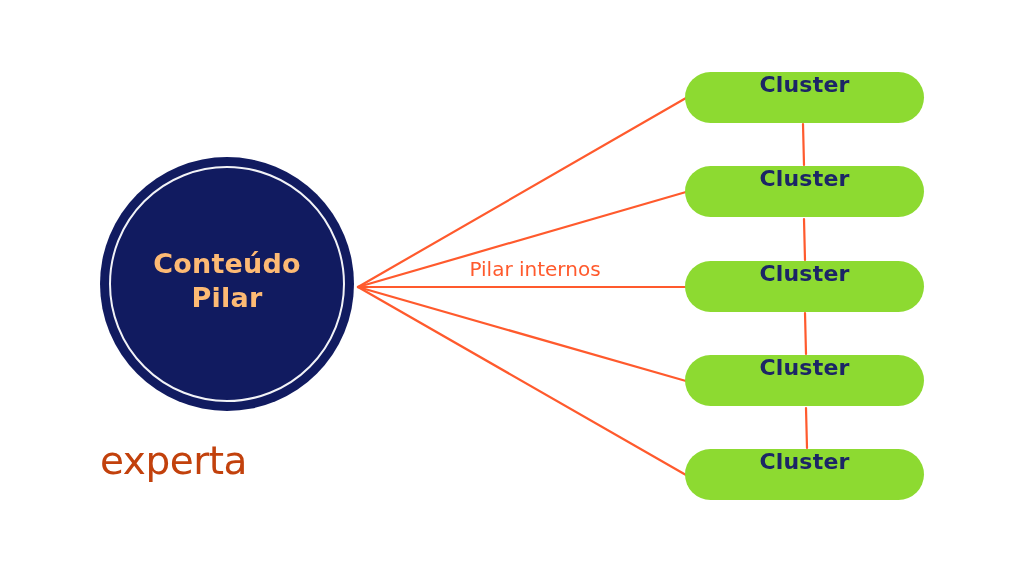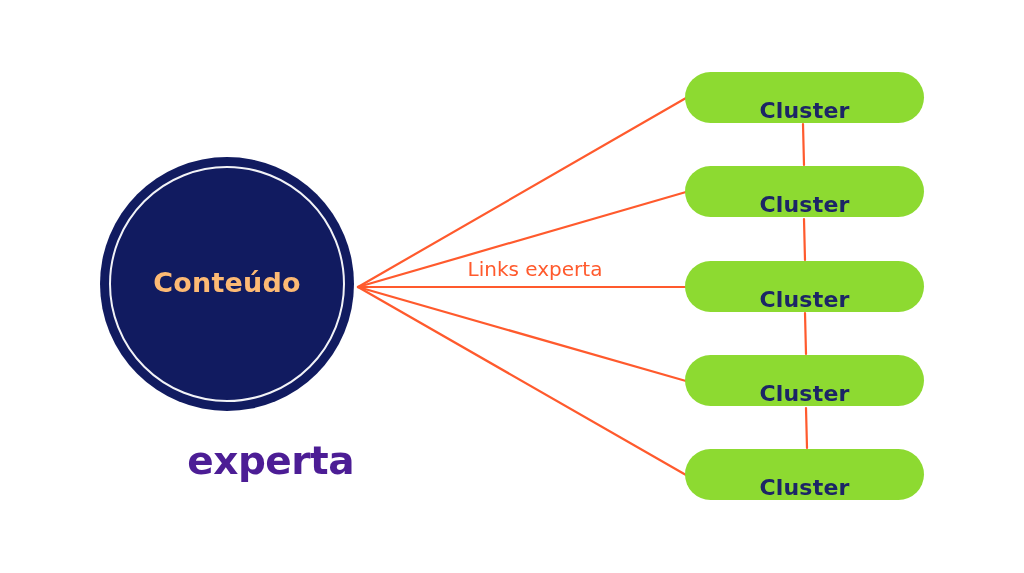--- a/index.html
+++ b/index.html
@@ -60,41 +60,41 @@
     font-weight: 500;
   }
   .cluster-pill {
     position: absolute;
     left: 685px;
     width: 239px;
     height: 51px;
     border-radius: 26px;
     background: #8DDA31;
     display: flex;
-    align-items: flex-end;
+    align-items: flex-start;
     justify-content: center;
     color: #1C2566;
     font-size: 22px;
     font-weight: 600;
     letter-spacing: 0.2px;
   }
   .cluster-pill.p0 { top: 72px; }
   .cluster-pill.p1 { top: 166px; }
   .cluster-pill.p2 { top: 261px; }
   .cluster-pill.p3 { top: 355px; }
   .cluster-pill.p4 { top: 449px; }
   .brand-logo {
     position: absolute;
     left: 100px;
     top: 438px;
     width: 254px;
-    text-align: right;
-    color: #4c1d95;
+    text-align: left;
+    color: #c2410c;
     font-size: 39px;
-    font-weight: 700;
+    font-weight: 400;
     letter-spacing: -0.5px;
   }
 </style>
 </head>
 <body>
 
 <div class="canvas">
 
   <svg class="lines-svg" viewBox="0 0 1024 573" xmlns="http://www.w3.org/2000/svg">
     <g stroke="#FF5A2D" stroke-width="2.2" stroke-linecap="round" fill="none">
@@ -109,24 +109,25 @@
       <line x1="804" y1="219" x2="805" y2="260"></line>
       <line x1="805" y1="313" x2="806" y2="354"></line>
       <line x1="806" y1="408" x2="807" y2="448"></line>
     </g>
   </svg>
 
   <div class="pillar-circle">
     <div class="pillar-ring"></div>
     <div class="pillar-text">
       <div>Conteúdo</div>
+      <div>Pilar</div>
     </div>
   </div>
 
-  <div class="link-label">Links experta</div>
+  <div class="link-label">Pilar internos</div>
 
   <div class="cluster-pill p0">
     <span>Cluster</span>
   </div>
   <div class="cluster-pill p1">
     <span>Cluster</span>
   </div>
   <div class="cluster-pill p2">
     <span>Cluster</span>
   </div>

